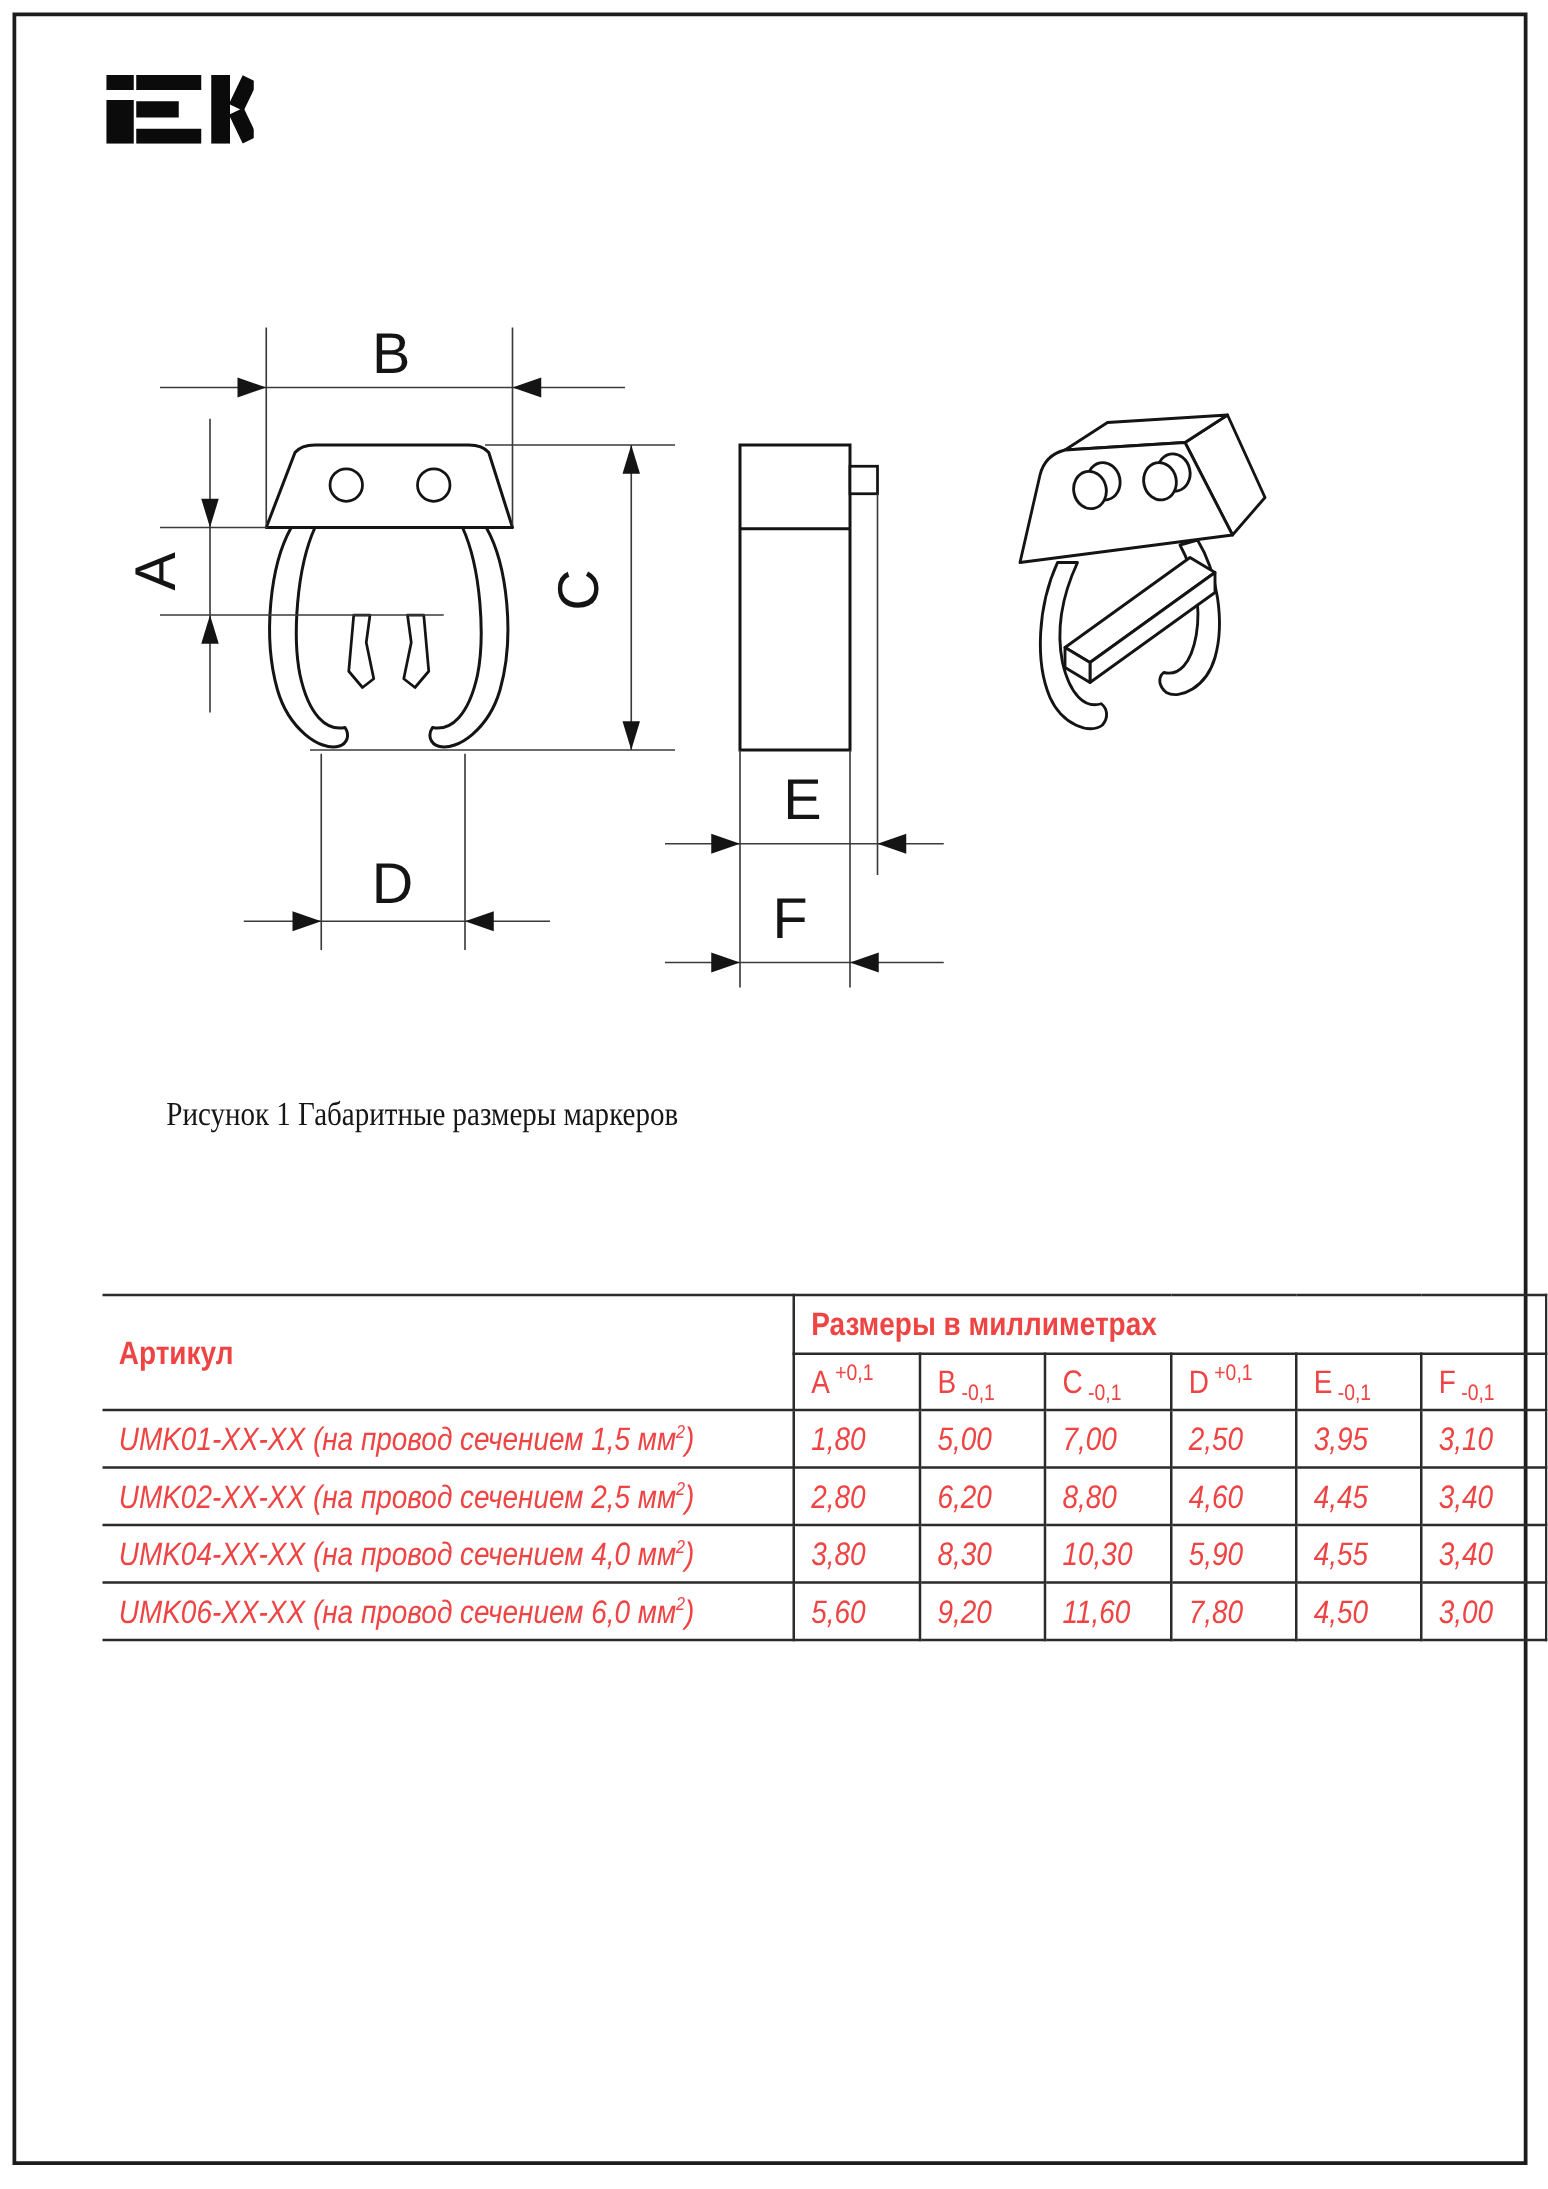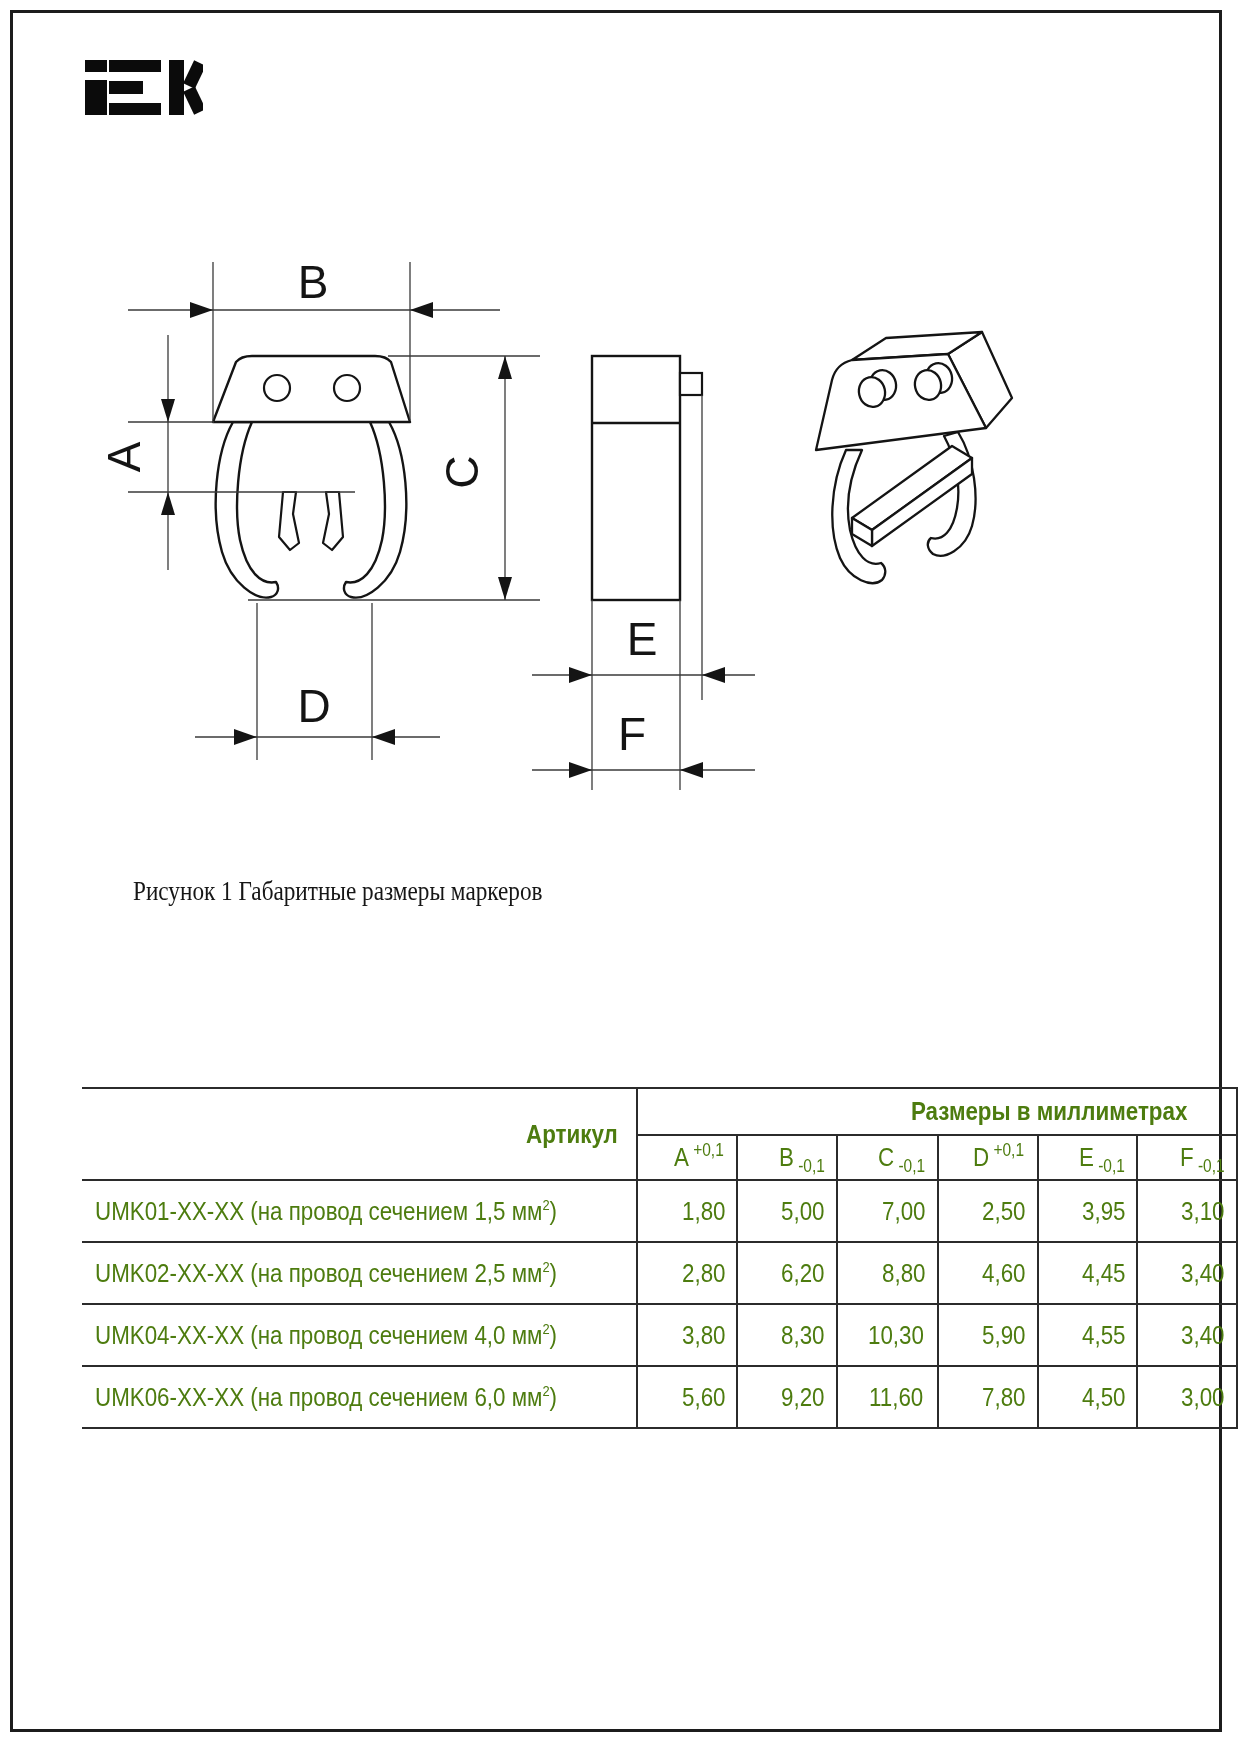--- a/index.html
+++ b/index.html
@@ -13,29 +13,29 @@
   }
   .logo{position:absolute;left:85px;top:60px;}
   .drawing-svg{position:absolute;left:0;top:0;}
   .caption{
     position:absolute;left:133px;top:876px;font-size:27px;color:#161616;
     letter-spacing:0px;
     font-family:Liberation Serif, serif;
   }
   .cnd{display:inline-block;transform:scaleX(.86);transform-origin:0 50%;white-space:nowrap;}
   table.dims{
-    position:absolute;left:82px;top:1087px;border-collapse:collapse;table-layout:fixed;
-    font-size:26px;color:#4d7c0f;text-align:right;
+    position:absolute;left:82px;top:1035px;border-collapse:collapse;table-layout:fixed;
+    font-size:26px;color:#ef4444;
   }
   table.dims td{
     border:2px solid #2b2b2b;box-sizing:border-box;padding:0 4px 0 13px;
     vertical-align:middle;overflow:hidden;
   }
   table.dims td.noleft{border-left:none;}
-  tr.hrow1{height:47px;} tr.hrow2{height:45px;} tr.drow{height:62px;}
+  tr.hrow1{height:47px;} tr.hrow2{height:45px;} tr.drow{height:46px;font-style:italic;}
   td.art-head{vertical-align:top;padding-top:11px;}
   .b{font-weight:bold;}
   .tol-sup{font-size:18px;position:relative;top:-10px;margin-left:5px;}
   .tol-sub{font-size:18px;position:relative;top:6px;margin-left:5px;}
   .art-sup{font-size:15px;position:relative;top:-10px;}
   svg text{font-family:"Liberation Sans",sans-serif;}
 </style>
 </head>
 <body>
 

